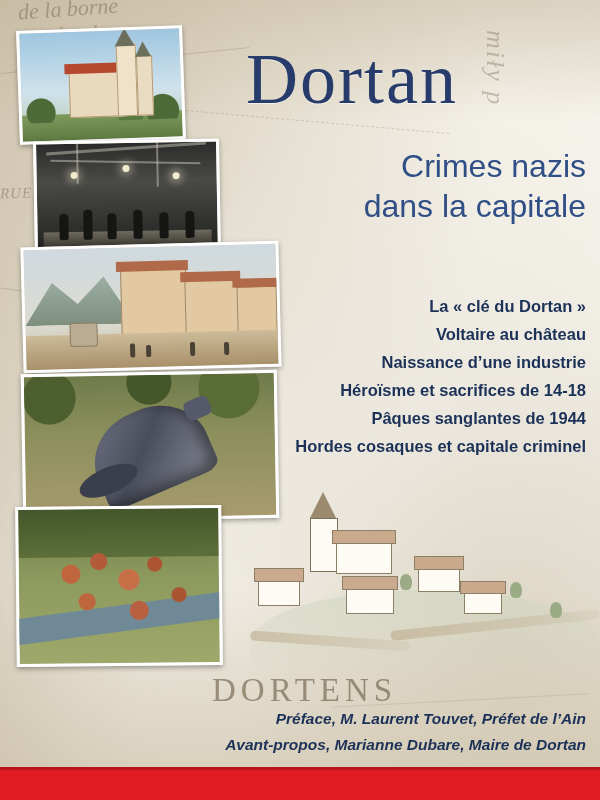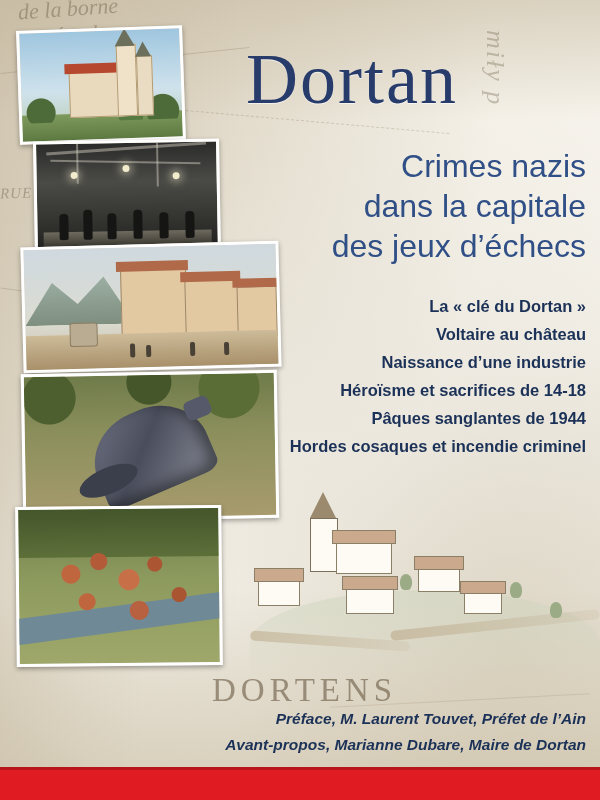--- a/index.html
+++ b/index.html
@@ -396,30 +396,29 @@
     <div class="river"></div>
     <div class="roofs"></div>
     <div class="cap"></div>
   </div>
 
   <div class="title">Dortan</div>
 
   <div class="subtitle">
     <div>Crimes nazis</div>
     <div>dans la capitale</div>
-    <div>des jeux d’échecs</div>
   </div>
 
   <div class="toc">
     <div>La « clé du Dortan »</div>
     <div>Voltaire au château</div>
     <div>Naissance d’une industrie</div>
     <div>Héroïsme et sacrifices de 14-18</div>
     <div>Pâques sanglantes de 1944</div>
-    <div>Hordes cosaques et incendie criminel</div>
+    <div>Hordes cosaques et capitale criminel</div>
   </div>
 
 
   <div class="credits">
     <div>Préface, M. Laurent Touvet, Préfet de l’Ain</div>
     <div>Avant-propos, Marianne Dubare, Maire de Dortan</div>
   </div>
 
   <div class="redbar-top"></div>
   <div class="redbar"></div>

